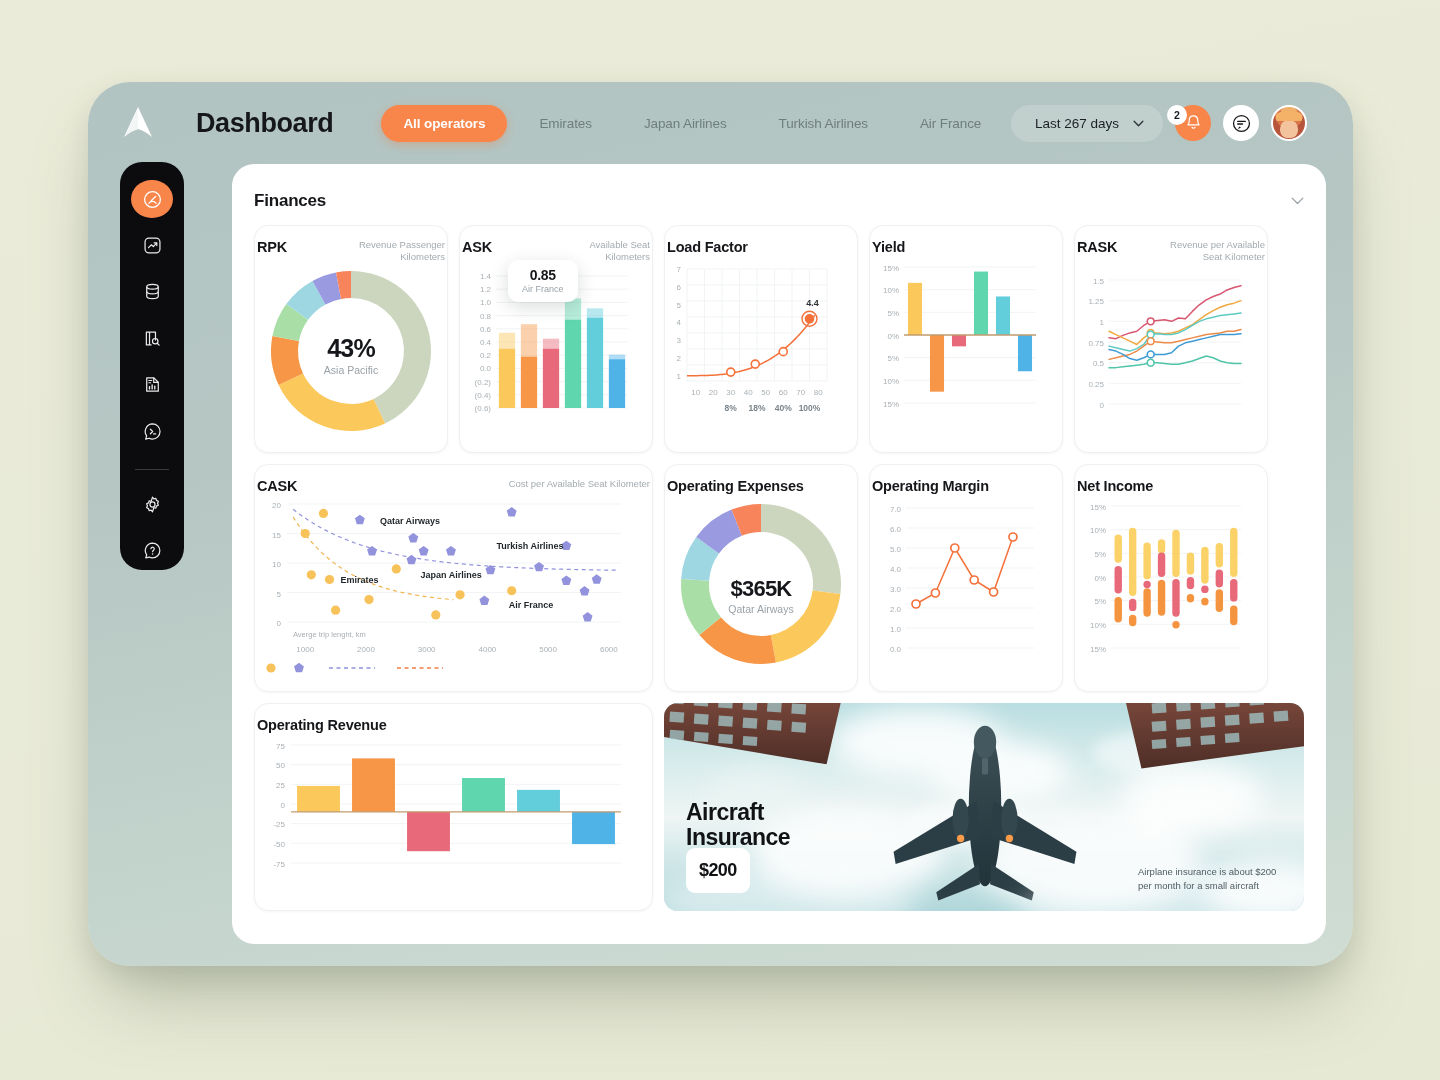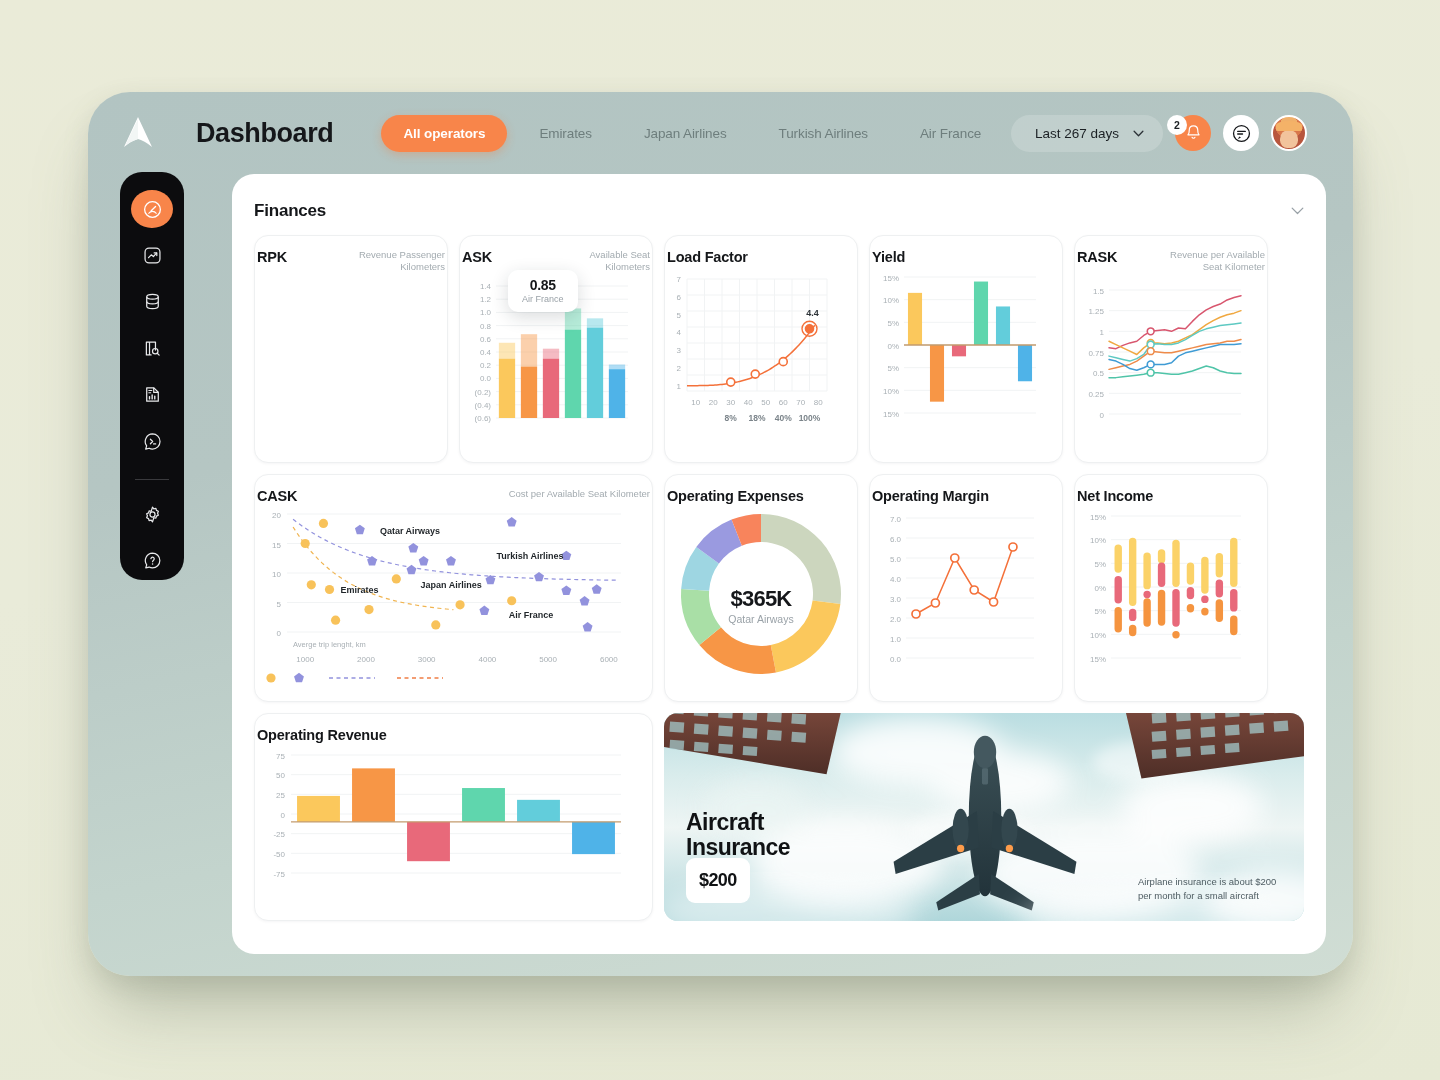--- a/index.html
+++ b/index.html
@@ -7,21 +7,21 @@
   html, body { width: 1440px; height: 1080px; overflow: hidden; }
   body {
     font-family: "Liberation Sans", sans-serif;
     background: linear-gradient(170deg, #eaebd8 0%, #e9ebd9 45%, #e6e9d4 100%);
     position: relative;
   }
 
   
   #device {
     position: absolute;
-    left: 88px; top: 92px;
+    left: 88px; top: 82px;
     width: 1265px; height: 884px;
     border-radius: 42px;
     background: linear-gradient(168deg, #b2c4c2 0%, #b5c6c3 35%, #c3d4cd 70%, #d0ddd4 100%);
     box-shadow: 0 46px 70px -18px rgba(120,130,110,.45),
                 0 10px 26px rgba(120,130,110,.20);
   }
 
   
   #header {
     position: absolute; left: 0; top: 0;
@@ -297,20 +297,35 @@
         <path d="M1 1.3 L7 7.3 L13 1.3" fill="none" stroke="#99a1a7" stroke-width="1.4" stroke-linecap="round" stroke-linejoin="round"></path>
       </svg>
     </div>
 
     <div class="row">
 
       <div class="card" style="width:194px;height:228px">
         <div class="card-head">
           <div class="card-title">RPK</div>
           <div class="card-sub">Revenue Passenger Kilometers</div>
+        </div>
+        <div class="chartbox" style="height:170px;margin-top:4px">
+          <svg id="svg-rpk" width="166" height="166" viewBox="0 0 166 166" style="margin:2px auto 0">
+              <path d="M 83 3 A 80 80 0 0 1 117.06234332520583 155.38616419728157 L 105.56630245294886 130.95583378069904 A 53 53 0 0 0 83 30 Z" fill="#ccd6be"></path>
+              <path d="M 117.06234332520583 155.38616419728157 A 80 80 0 0 1 10.613835802718455 117.06234332520583 L 35.044166219300976 105.56630245294886 A 53 53 0 0 0 105.56630245294886 130.95583378069904 Z" fill="#fbc85c"></path>
+              <path d="M 10.613835802718455 117.06234332520583 A 80 80 0 0 1 4.417019941704908 68.00949483314206 L 30.9387757113795 73.06879032695662 A 53 53 0 0 0 35.044166219300976 105.56630245294886 Z" fill="#f79646"></path>
+              <path d="M 4.417019941704908 68.00949483314206 A 80 80 0 0 1 18.27864045000419 35.97717981660216 L 40.12209929812778 51.84738162849893 A 53 53 0 0 0 30.9387757113795 73.06879032695662 Z" fill="#a9dfa6"></path>
+              <path d="M 18.27864045000419 35.97717981660216 A 80 80 0 0 1 44.459706071862776 12.895465596490908 L 57.46705527260909 36.55574595767523 A 53 53 0 0 0 40.12209929812778 51.84738162849893 Z" fill="#9ed6e2"></path>
+              <path d="M 44.459706071862776 12.895465596490908 A 80 80 0 0 1 68.00949483314203 4.417019941704908 L 73.06879032695659 30.9387757113795 A 53 53 0 0 0 57.46705527260909 36.55574595767523 Z" fill="#9a9ae0"></path>
+              <path d="M 68.00949483314203 4.417019941704908 A 80 80 0 0 1 82.99999999999999 3 L 82.99999999999999 30 A 53 53 0 0 0 73.06879032695659 30.9387757113795 Z" fill="#f8845c"></path>
+            </svg>
+          <div class="donut-center" style="top:calc(50% + 2px)">
+            <div class="donut-big">43%</div>
+            <div class="donut-sub">Asia Pacific</div>
+          </div>
         </div>
       </div>
 
       <div class="card" style="width:194px;height:228px">
         <div class="card-head">
           <div class="card-title">ASK</div>
           <div class="card-sub">Available Seat Kilometers</div>
         </div>
         <div class="chartbox" style="height:170px">
           <svg id="svg-ask" width="168" height="168" viewBox="0 0 168 168">

